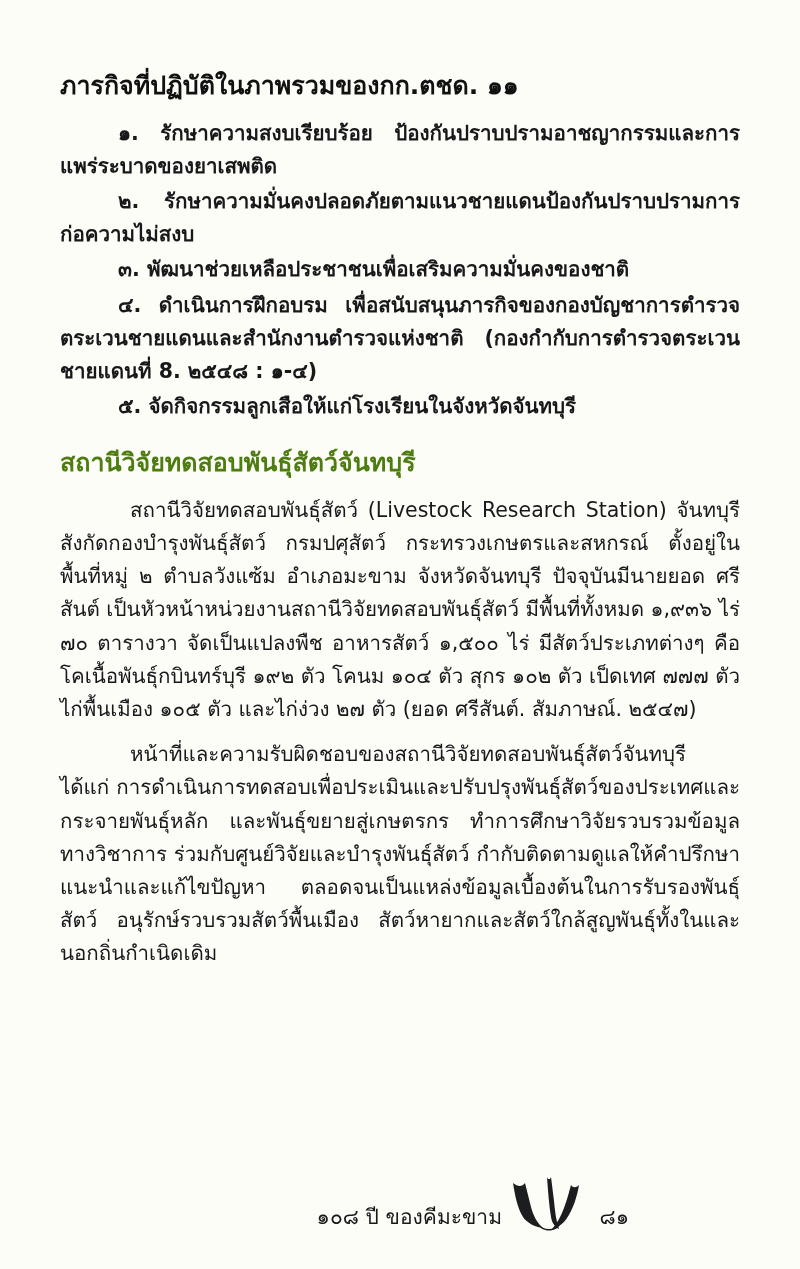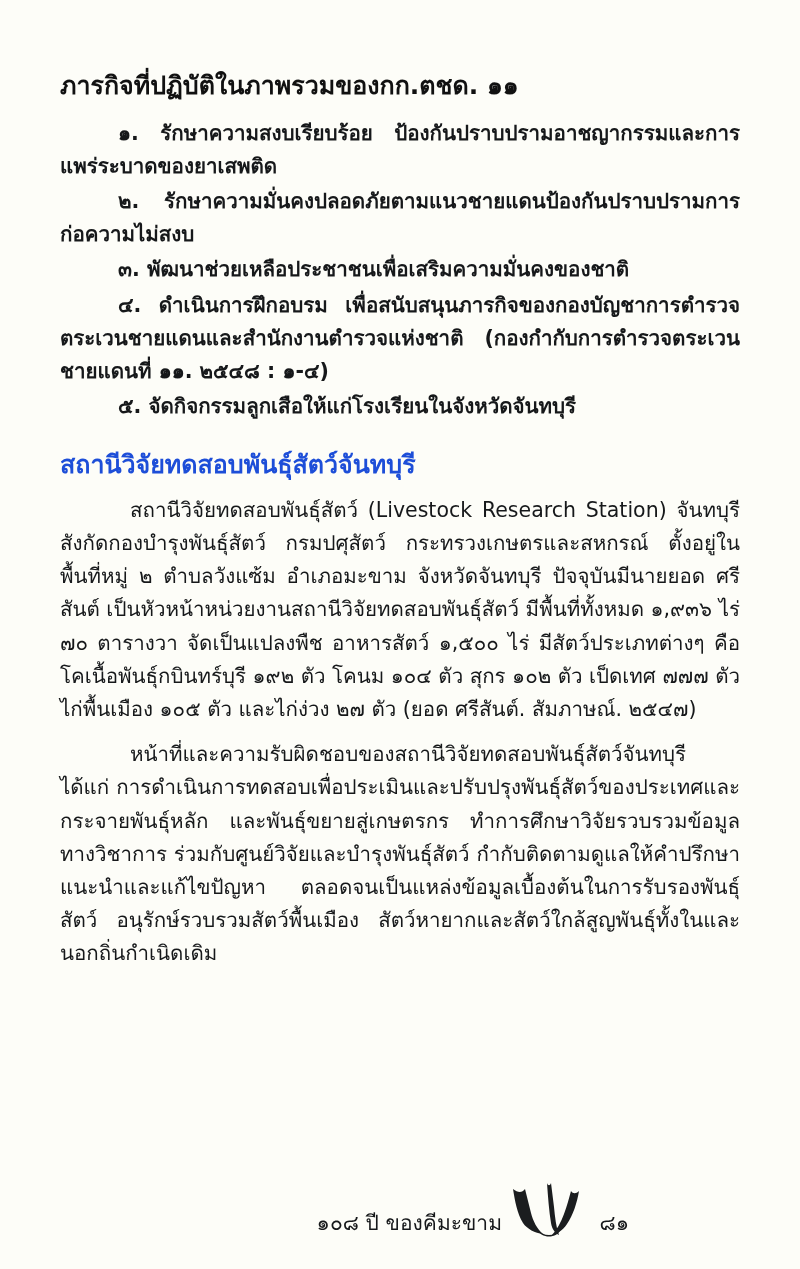--- a/index.html
+++ b/index.html
@@ -32,25 +32,25 @@
   h1.section-heading {
     font-family: "DejaVu Sans", sans-serif;
     font-size: 25px;
     font-weight: bold;
     letter-spacing: 0px;
     margin: 0 0 14px 0;
     color: #111;
     line-height: 1.3;
   }
   h2.section-heading {
-    font-family: Liberation Serif, serif;
+    font-family: Liberation Mono, monospace;
     font-size: 25px;
     font-weight: bold;
     margin: 26px 0 10px 0;
-    color: #1d4ed8;
+    color: #4d7c0f;
     line-height: 1.3;
   }
   .list-item {
     font-family: "DejaVu Sans", sans-serif;
     font-size: 20.5px;
     line-height: 1.62;
     margin: 0 0 2px 0;
     text-indent: 58px;
     text-align: justify;
     color: #16181a;
@@ -62,21 +62,21 @@
     line-height: 1.62;
     margin: 12px 0 2px 0;
     text-indent: 70px;
     text-align: justify;
     color: #16181a;
   }
   .footer {
     position: absolute;
     left: 60px;
     right: 40px;
-    bottom: 22px;
+    bottom: 28px;
     height: 80px;
   }
   .footer-text {
     position: absolute;
     right: 145px;
     bottom: 8px;
     font-family: "DejaVu Sans", sans-serif;
     font-size: 21px;
     color: #16181a;
     white-space: nowrap;
@@ -103,21 +103,21 @@
 <body>
 
 <div class="page">
   <div class="content">
 
     <h1 class="section-heading">ภารกิจที่ปฏิบัติในภาพรวมของกก.ตชด. ๑๑</h1>
 
     <p class="list-item">๑. รักษาความสงบเรียบร้อย ป้องกันปราบปรามอาชญากรรมและการแพร่ระบาดของยาเสพติด</p>
     <p class="list-item">๒. รักษาความมั่นคงปลอดภัยตามแนวชายแดนป้องกันปราบปรามการก่อความไม่สงบ</p>
     <p class="list-item">๓. พัฒนาช่วยเหลือประชาชนเพื่อเสริมความมั่นคงของชาติ</p>
-    <p class="list-item">๔. ดำเนินการฝึกอบรม เพื่อสนับสนุนภารกิจของกองบัญชาการตำรวจตระเวนชายแดนและสำนักงานตำรวจแห่งชาติ (กองกำกับการตำรวจตระเวนชายแดนที่ ๑๑. ๒๕๔๘ : ๑-๔)</p>
+    <p class="list-item">๔. ดำเนินการฝึกอบรม เพื่อสนับสนุนภารกิจของกองบัญชาการตำรวจตระเวนชายแดนและสำนักงานตำรวจแห่งชาติ (กองกำกับการตำรวจตระเวนชายแดนที่ 8. ๒๕๔๘ : ๑-๔)</p>
     <p class="list-item">๕. จัดกิจกรรมลูกเสือให้แก่โรงเรียนในจังหวัดจันทบุรี</p>
 
     <h2 class="section-heading">สถานีวิจัยทดสอบพันธุ์สัตว์จันทบุรี</h2>
 
     <p class="para">สถานีวิจัยทดสอบพันธุ์สัตว์ (Livestock Research Station) จันทบุรี สังกัดกองบำรุงพันธุ์สัตว์ กรมปศุสัตว์ กระทรวงเกษตรและสหกรณ์ ตั้งอยู่ในพื้นที่หมู่ ๒ ตำบลวังแซ้ม อำเภอมะขาม จังหวัดจันทบุรี ปัจจุบันมีนายยอด ศรีสันต์ เป็นหัวหน้าหน่วยงานสถานีวิจัยทดสอบพันธุ์สัตว์ มีพื้นที่ทั้งหมด ๑,๙๓๖ ไร่ ๗๐ ตารางวา จัดเป็นแปลงพืช อาหารสัตว์ ๑,๕๐๐ ไร่ มีสัตว์ประเภทต่างๆ คือ โคเนื้อพันธุ์กบินทร์บุรี ๑๙๒ ตัว โคนม ๑๐๔ ตัว สุกร ๑๐๒ ตัว เป็ดเทศ ๗๗๗ ตัว ไก่พื้นเมือง ๑๐๕ ตัว และไก่ง่วง ๒๗ ตัว (ยอด ศรีสันต์. สัมภาษณ์. ๒๕๔๗)</p>
     <p class="para">หน้าที่และความรับผิดชอบของสถานีวิจัยทดสอบพันธุ์สัตว์จันทบุรี ได้แก่ การดำเนินการทดสอบเพื่อประเมินและปรับปรุงพันธุ์สัตว์ของประเทศและกระจายพันธุ์หลัก และพันธุ์ขยายสู่เกษตรกร ทำการศึกษาวิจัยรวบรวมข้อมูลทางวิชาการ ร่วมกับศูนย์วิจัยและบำรุงพันธุ์สัตว์ กำกับติดตามดูแลให้คำปรึกษาแนะนำและแก้ไขปัญหา ตลอดจนเป็นแหล่งข้อมูลเบื้องต้นในการรับรองพันธุ์สัตว์ อนุรักษ์รวบรวมสัตว์พื้นเมือง สัตว์หายากและสัตว์ใกล้สูญพันธุ์ทั้งในและนอกถิ่นกำเนิดเดิม</p>
   </div>
 
   <div class="footer">
     <span class="footer-text">๑๐๘ ปี ของคีมะขาม</span>

